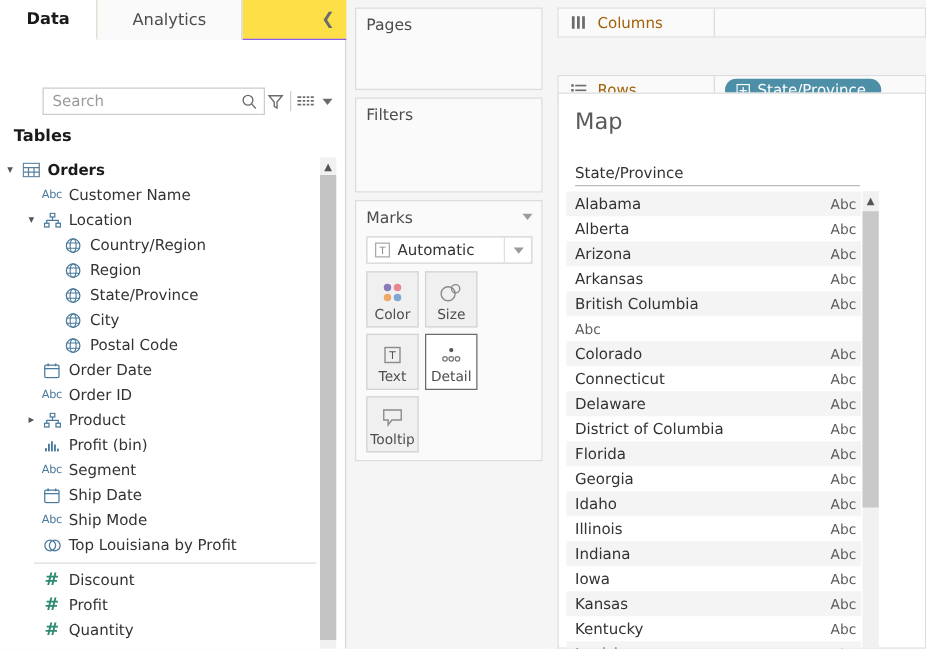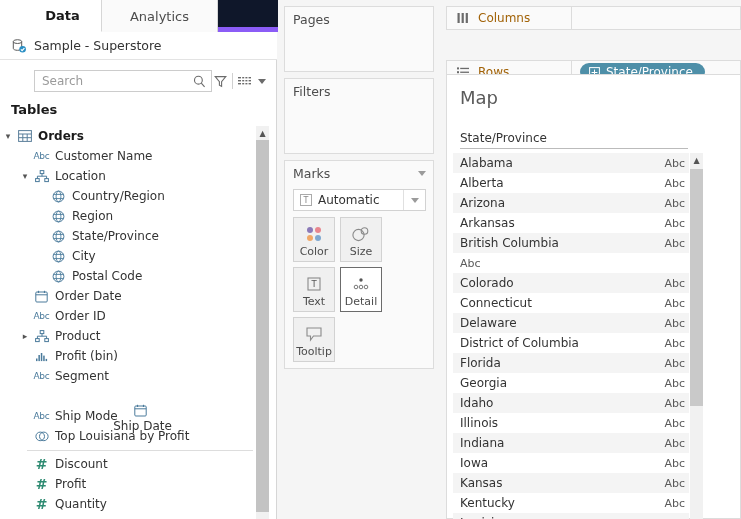--- a/index.html
+++ b/index.html
@@ -14,23 +14,23 @@
   #app { position: relative; width: 741px; height: 519px; background: #f5f5f5; }
 
   
   .data-pane {
     position: absolute; left: 0; top: 0; width: 277px; height: 519px;
     background: #ffffff;
     border-right: 1px solid #d6d6d6;
   }
   .tab-strip {
     position: absolute; left: 0; top: 0; width: 277px; height: 32px;
-    background: #0f172a;
-    border-bottom: 5px solid #8b5cf6;
-    display: flex; align-items: stretch; margin-left: 24px;
+    background: #fde047;
+    border-bottom: 1px solid #8b5cf6;
+    display: flex; align-items: stretch;
   }
   .tab {
     display: flex; align-items: center; justify-content: center;
     height: 32px;
     font-size: 13px;
     color: #4d4d4d;
     border-right: 1px solid #d6d6d6;
     cursor: default;
   }
   .tab.active {
@@ -242,31 +242,20 @@
         <span>Data</span>
       </div>
       <div class="tab tab-analytics">
         <span>Analytics</span>
       </div>
       <div class="tab-spacer">
         <span class="collapse-chev">❮</span>
       </div>
     </div>
 
-    <div class="ds-row">
-      <span class="ds-icon">
-        <svg width="16" height="16" viewBox="0 0 16 16">
-          <ellipse cx="6.5" cy="3.6" rx="4.2" ry="1.9" fill="none" stroke="#5b5b5b" stroke-width="1"></ellipse>
-          <path d="M2.3 3.6 V 10.4 C2.3 11.5 4.2 12.3 6.5 12.3 C8.8 12.3 10.7 11.5 10.7 10.4 V 3.6" fill="none" stroke="#5b5b5b" stroke-width="1"></path>
-          <circle cx="11.6" cy="11.3" r="3.3" fill="#2a8fc4"></circle>
-          <path d="M9.9 11.4 l1.2 1.2 l2.3 -2.5" fill="none" stroke="#fff" stroke-width="1.3"></path>
-        </svg>
-      </span>
-      <span class="ds-name">Sample - Superstore</span>
-    </div>
 
     <div class="search-row">
       <div class="search-box">
         <input type="text" placeholder="Search" style="">
         <span class="mini-icon">
           <svg width="15" height="15" viewBox="0 0 15 15">
             <circle cx="6.4" cy="6.2" r="3.9" fill="none" stroke="#6b6b6b" stroke-width="1.1"></circle>
             <line x1="9.3" y1="9.1" x2="12.6" y2="12.8" stroke="#6b6b6b" stroke-width="1.1"></line>
           </svg>
         </span>
@@ -437,21 +426,21 @@
           </span>
           <span class="tlabel">Profit (bin)</span>
         </div>
         <div class="tnode" style="padding-left: 17px;">
           <span class="twist"></span>
           <span class="ticon">
             <span class="abc">Abc</span>
           </span>
           <span class="tlabel">Segment</span>
         </div>
-        <div class="tnode" style="padding-left: 17px; flex-direction: column;">
+        <div class="tnode" style="padding-left: 17px;">
           <span class="twist"></span>
           <span class="ticon">
             <svg width="13" height="13" viewBox="0 0 13 13">
               <rect x="0.8" y="2" width="11.4" height="10" rx="1" fill="none" stroke="#4a7a9b" stroke-width="1"></rect>
               <line x1="0.8" y1="4.8" x2="12.2" y2="4.8" stroke="#4a7a9b" stroke-width="1"></line>
               <line x1="3.5" y1="0.8" x2="3.5" y2="3" stroke="#4a7a9b" stroke-width="1.2"></line>
               <line x1="9.5" y1="0.8" x2="9.5" y2="3" stroke="#4a7a9b" stroke-width="1.2"></line>
             </svg>
           </span>
           <span class="tlabel">Ship Date</span>

